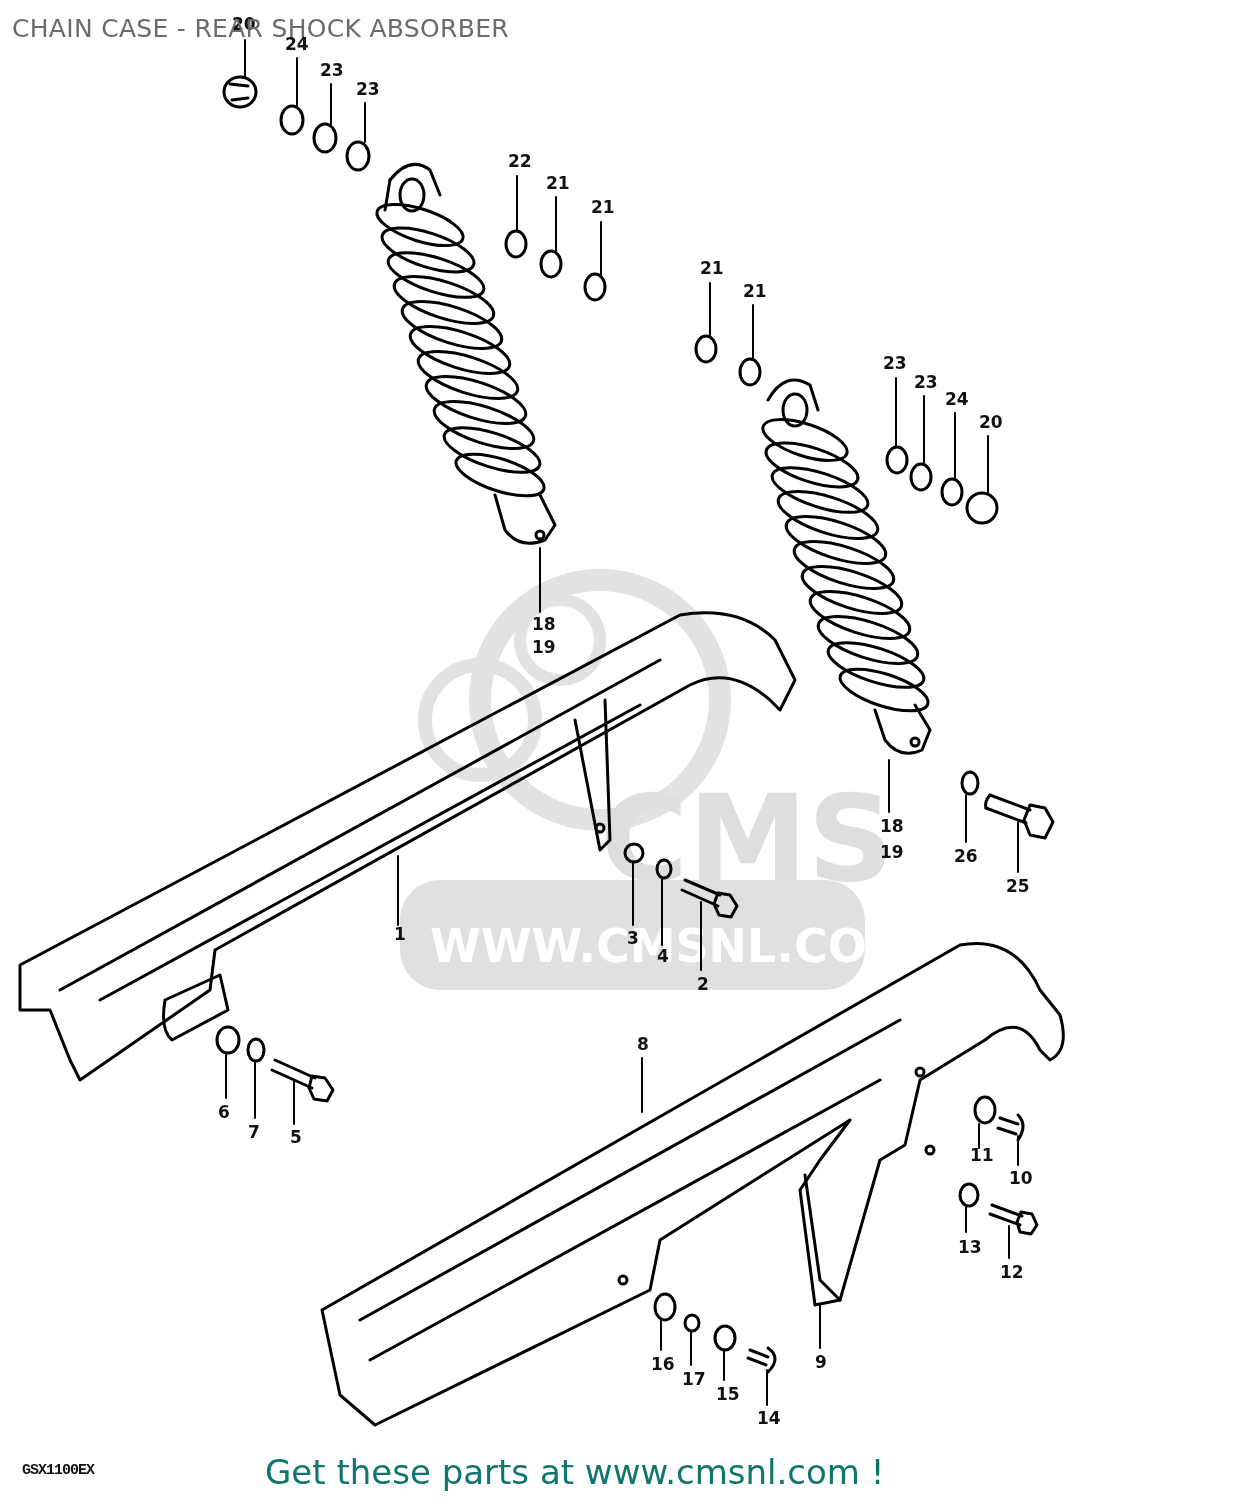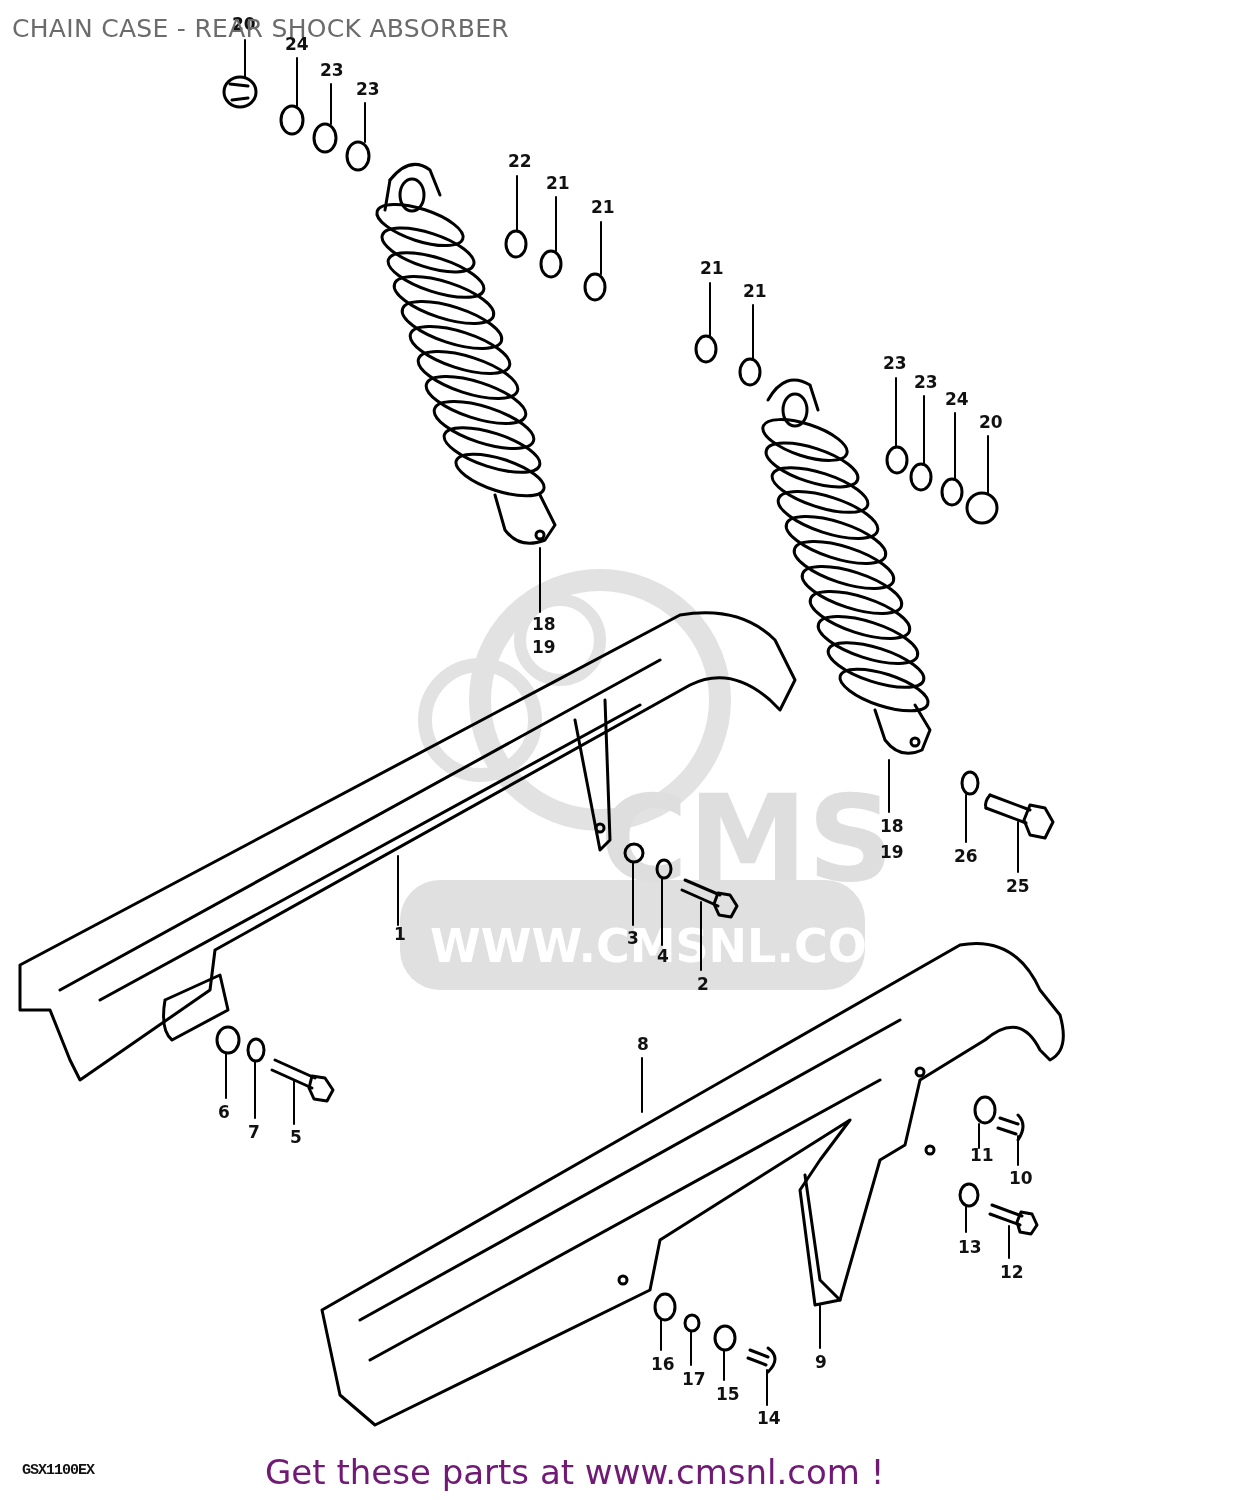--- a/index.html
+++ b/index.html
@@ -1,21 +1,21 @@
 <!DOCTYPE html>
 <html><head>
 <meta charset="utf-8">
 <style>
   html, body { margin: 0; padding: 0; background: #ffffff; }
   body { width: 1243px; height: 1500px; position: relative; overflow: hidden; font-family: "Liberation Sans", sans-serif; }
   .title { position: absolute; left: 12px; top: 14px; font-size: 25px; color: #6b6b6b; letter-spacing: 0.3px; z-index: 5; font-family: "DejaVu Sans", sans-serif; font-weight: normal; }
   svg.diagram { position: absolute; left: 0; top: 0; }
   .callout { font-family: "DejaVu Sans", sans-serif; font-size: 17px; fill: #111; font-weight: bold; }
   .model { position: absolute; left: 22px; top: 1462px; font-size: 15px; font-weight: bold; color: #111; font-family: Liberation Mono, monospace; letter-spacing: -1px; }
-  .promo { position: absolute; left: 265px; top: 1452px; font-size: 34px; color: #701a75; font-family: "DejaVu Sans", sans-serif; }
+  .promo { position: absolute; left: 265px; top: 1452px; font-size: 34px; color: #0f766e; font-family: "DejaVu Sans", sans-serif; }
   .wm-text { font-family: "DejaVu Sans", sans-serif; font-weight: bold; fill: #ffffff; }
 </style>
 </head>
 <body>
 
 <div class="title">CHAIN CASE - REAR SHOCK ABSORBER</div>
 
 <svg class="diagram" width="1243" height="1500" viewBox="0 0 1243 1500">
 
   <g opacity="1">

